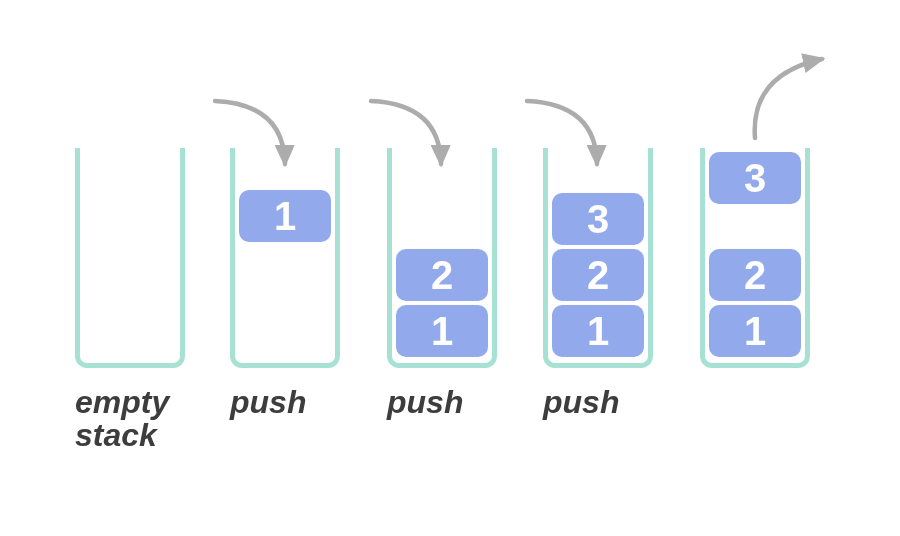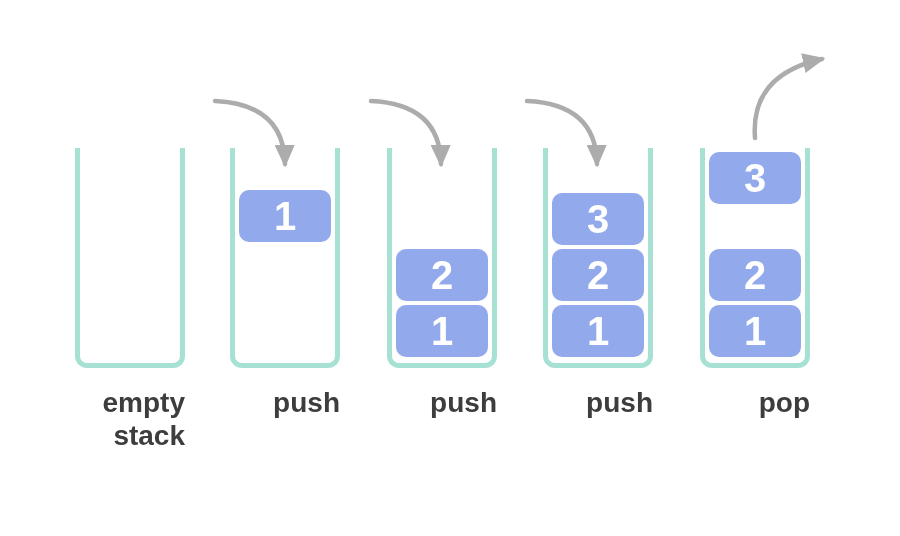--- a/index.html
+++ b/index.html
@@ -36,24 +36,25 @@
     font-size:40px; font-weight:700;
     line-height:52px; text-align:center;
   }
   .s0 { bottom:6px; }
   .s1 { bottom:62px; }
   .s2 { bottom:118px; }
   .drop { top:42px; }
   .pop-top { top:4px; }
   .label {
     position:absolute; top:238px; left:0; width:100%;
-    text-align:right;
-    font-size:28px; font-weight:700; line-height:33px;
+    text-align:left;
+    font-size:32px; font-weight:700; line-height:33px;
     color:var(--label,#3d3d3d);
     white-space:pre-line;
+    font-style:italic;
   }
 </style>
 </head>
 <body>
 
 <div class="canvas">
 
   <svg class="arrows" viewBox="0 0 900 536" xmlns="http://www.w3.org/2000/svg">
     <defs>
       <marker id="arrowhead" viewBox="0 0 10 9" refX="8.5" refY="4.5" markerWidth="5" markerHeight="4.5" orient="auto">
@@ -95,16 +96,15 @@
     </div>
     <div class="label">push</div>
   </div>
 
   <div class="frame" style="left:700px">
     <div class="bucket">
       <div class="block pop-top">3</div>
       <div class="block s1">2</div>
       <div class="block s0">1</div>
     </div>
-    <div class="label">pop</div>
   </div>
 
 </div>
 
 </body></html>

